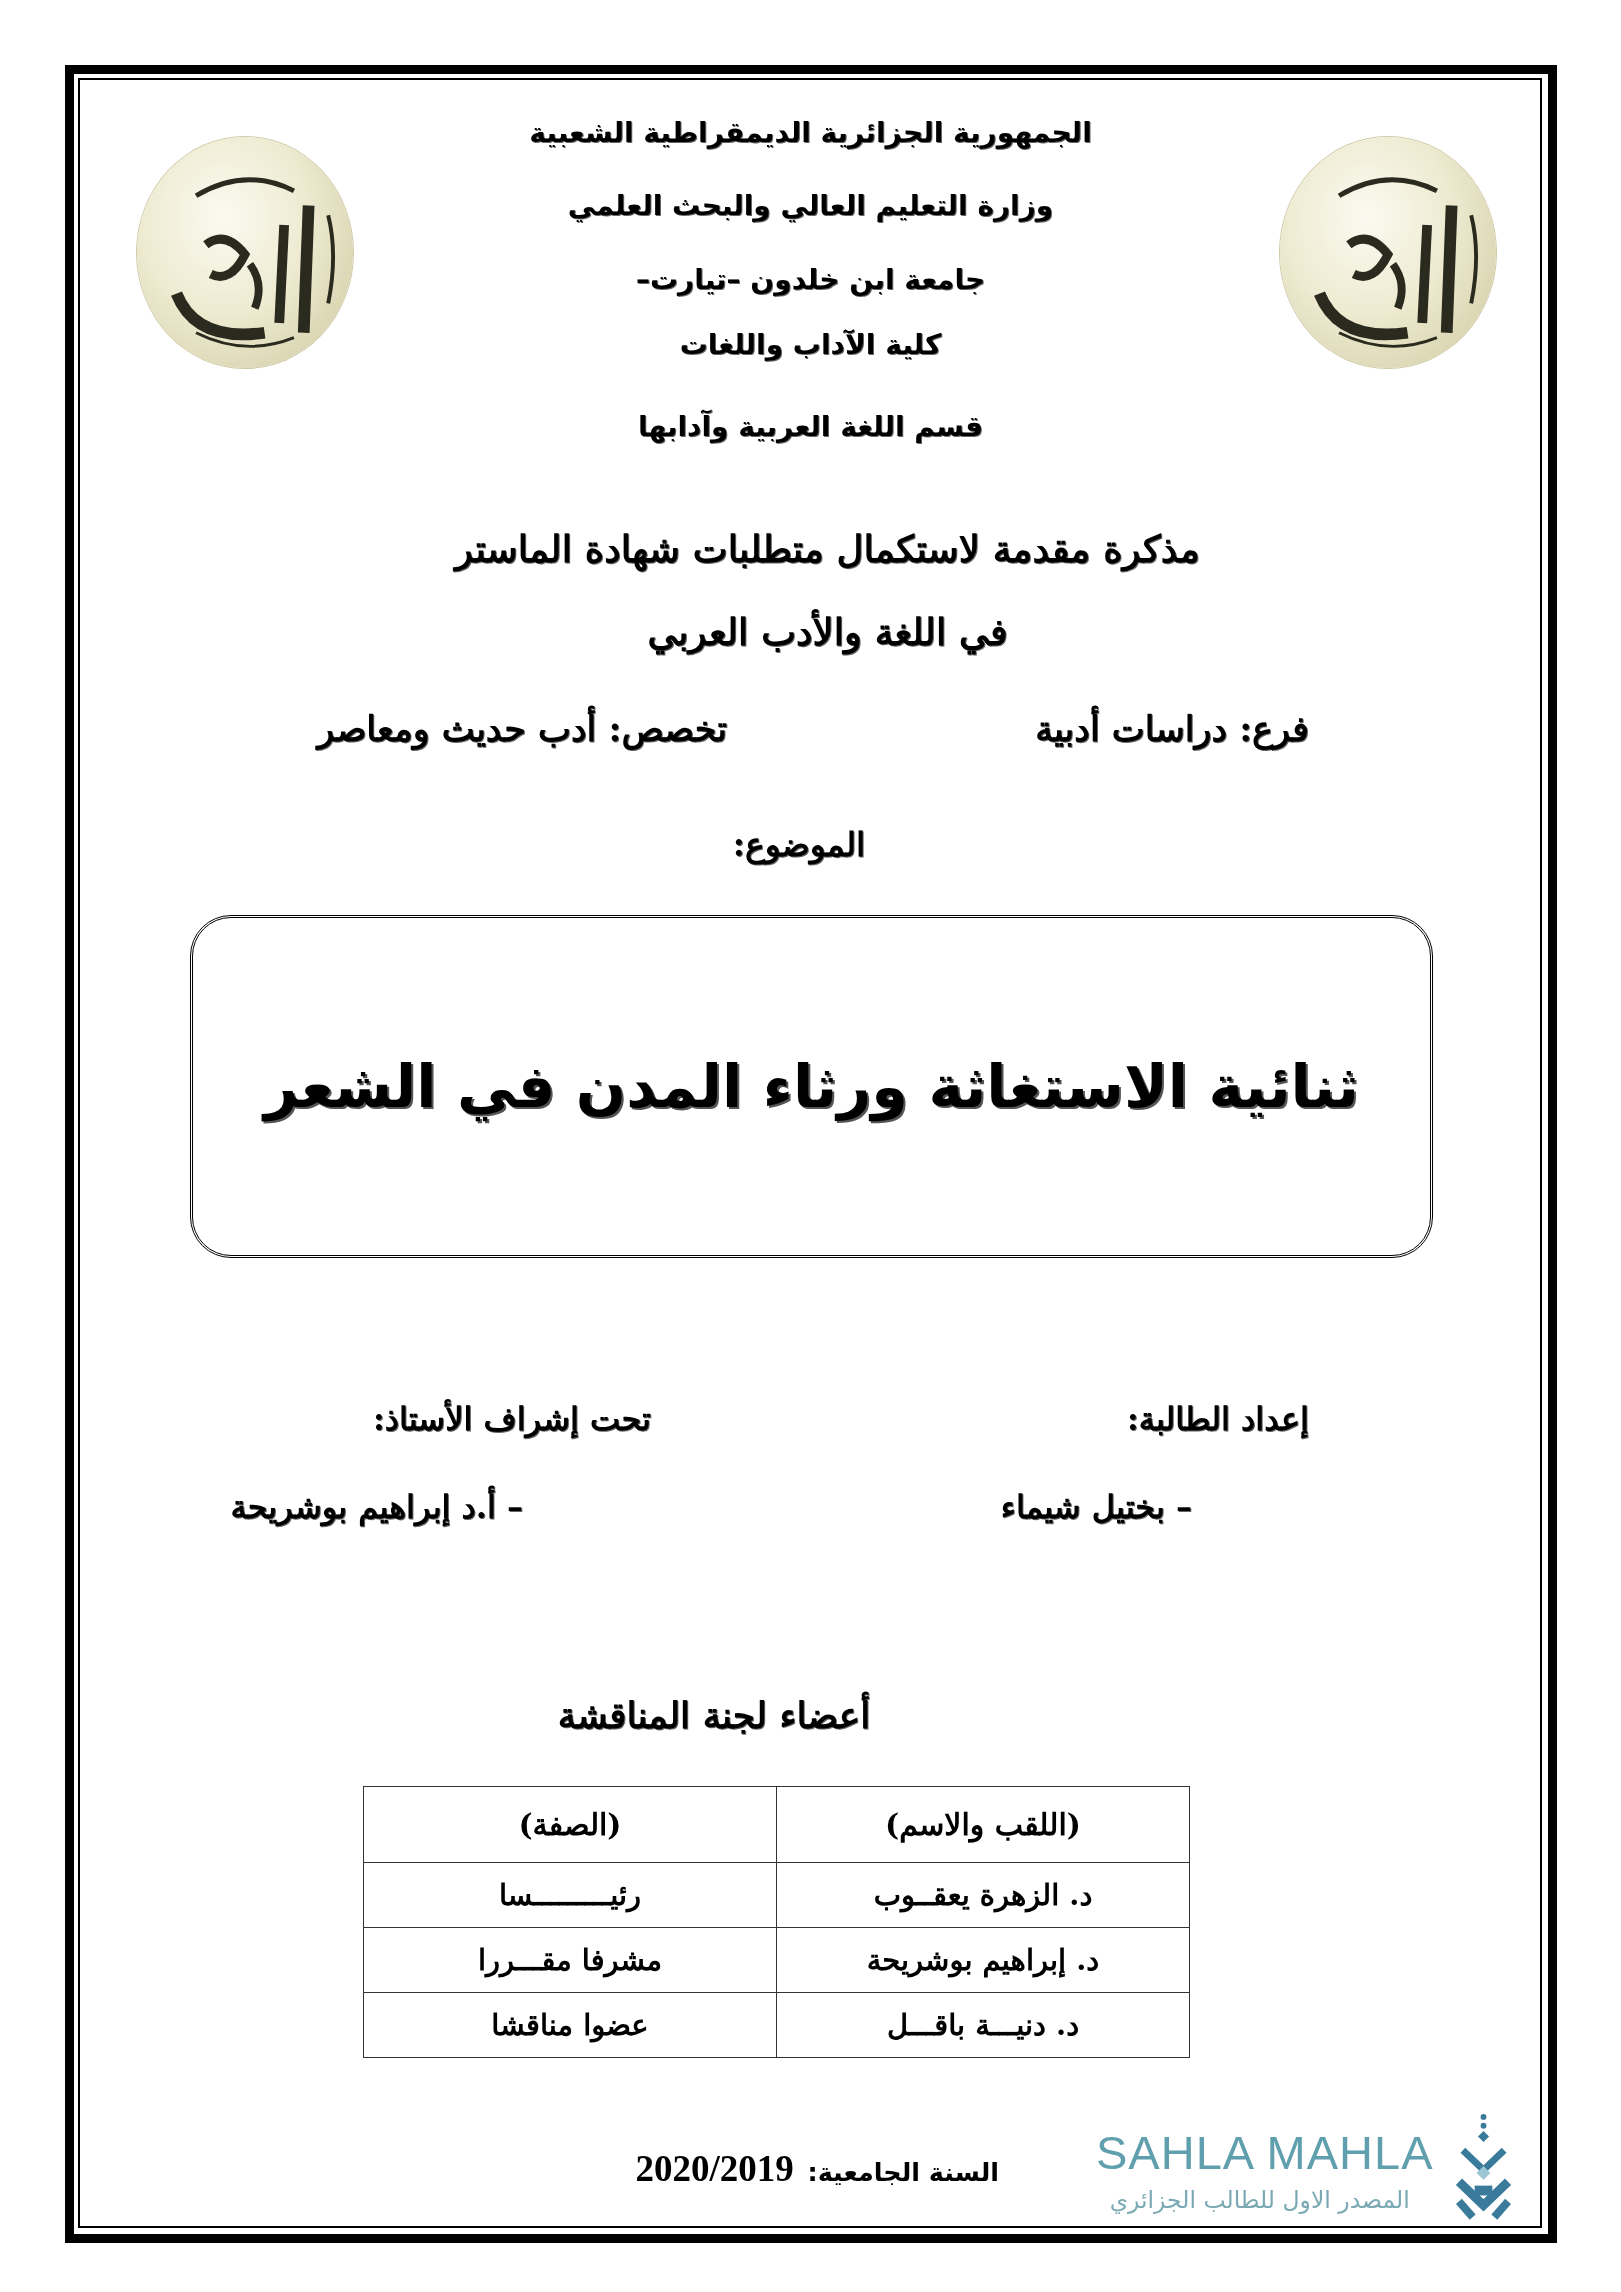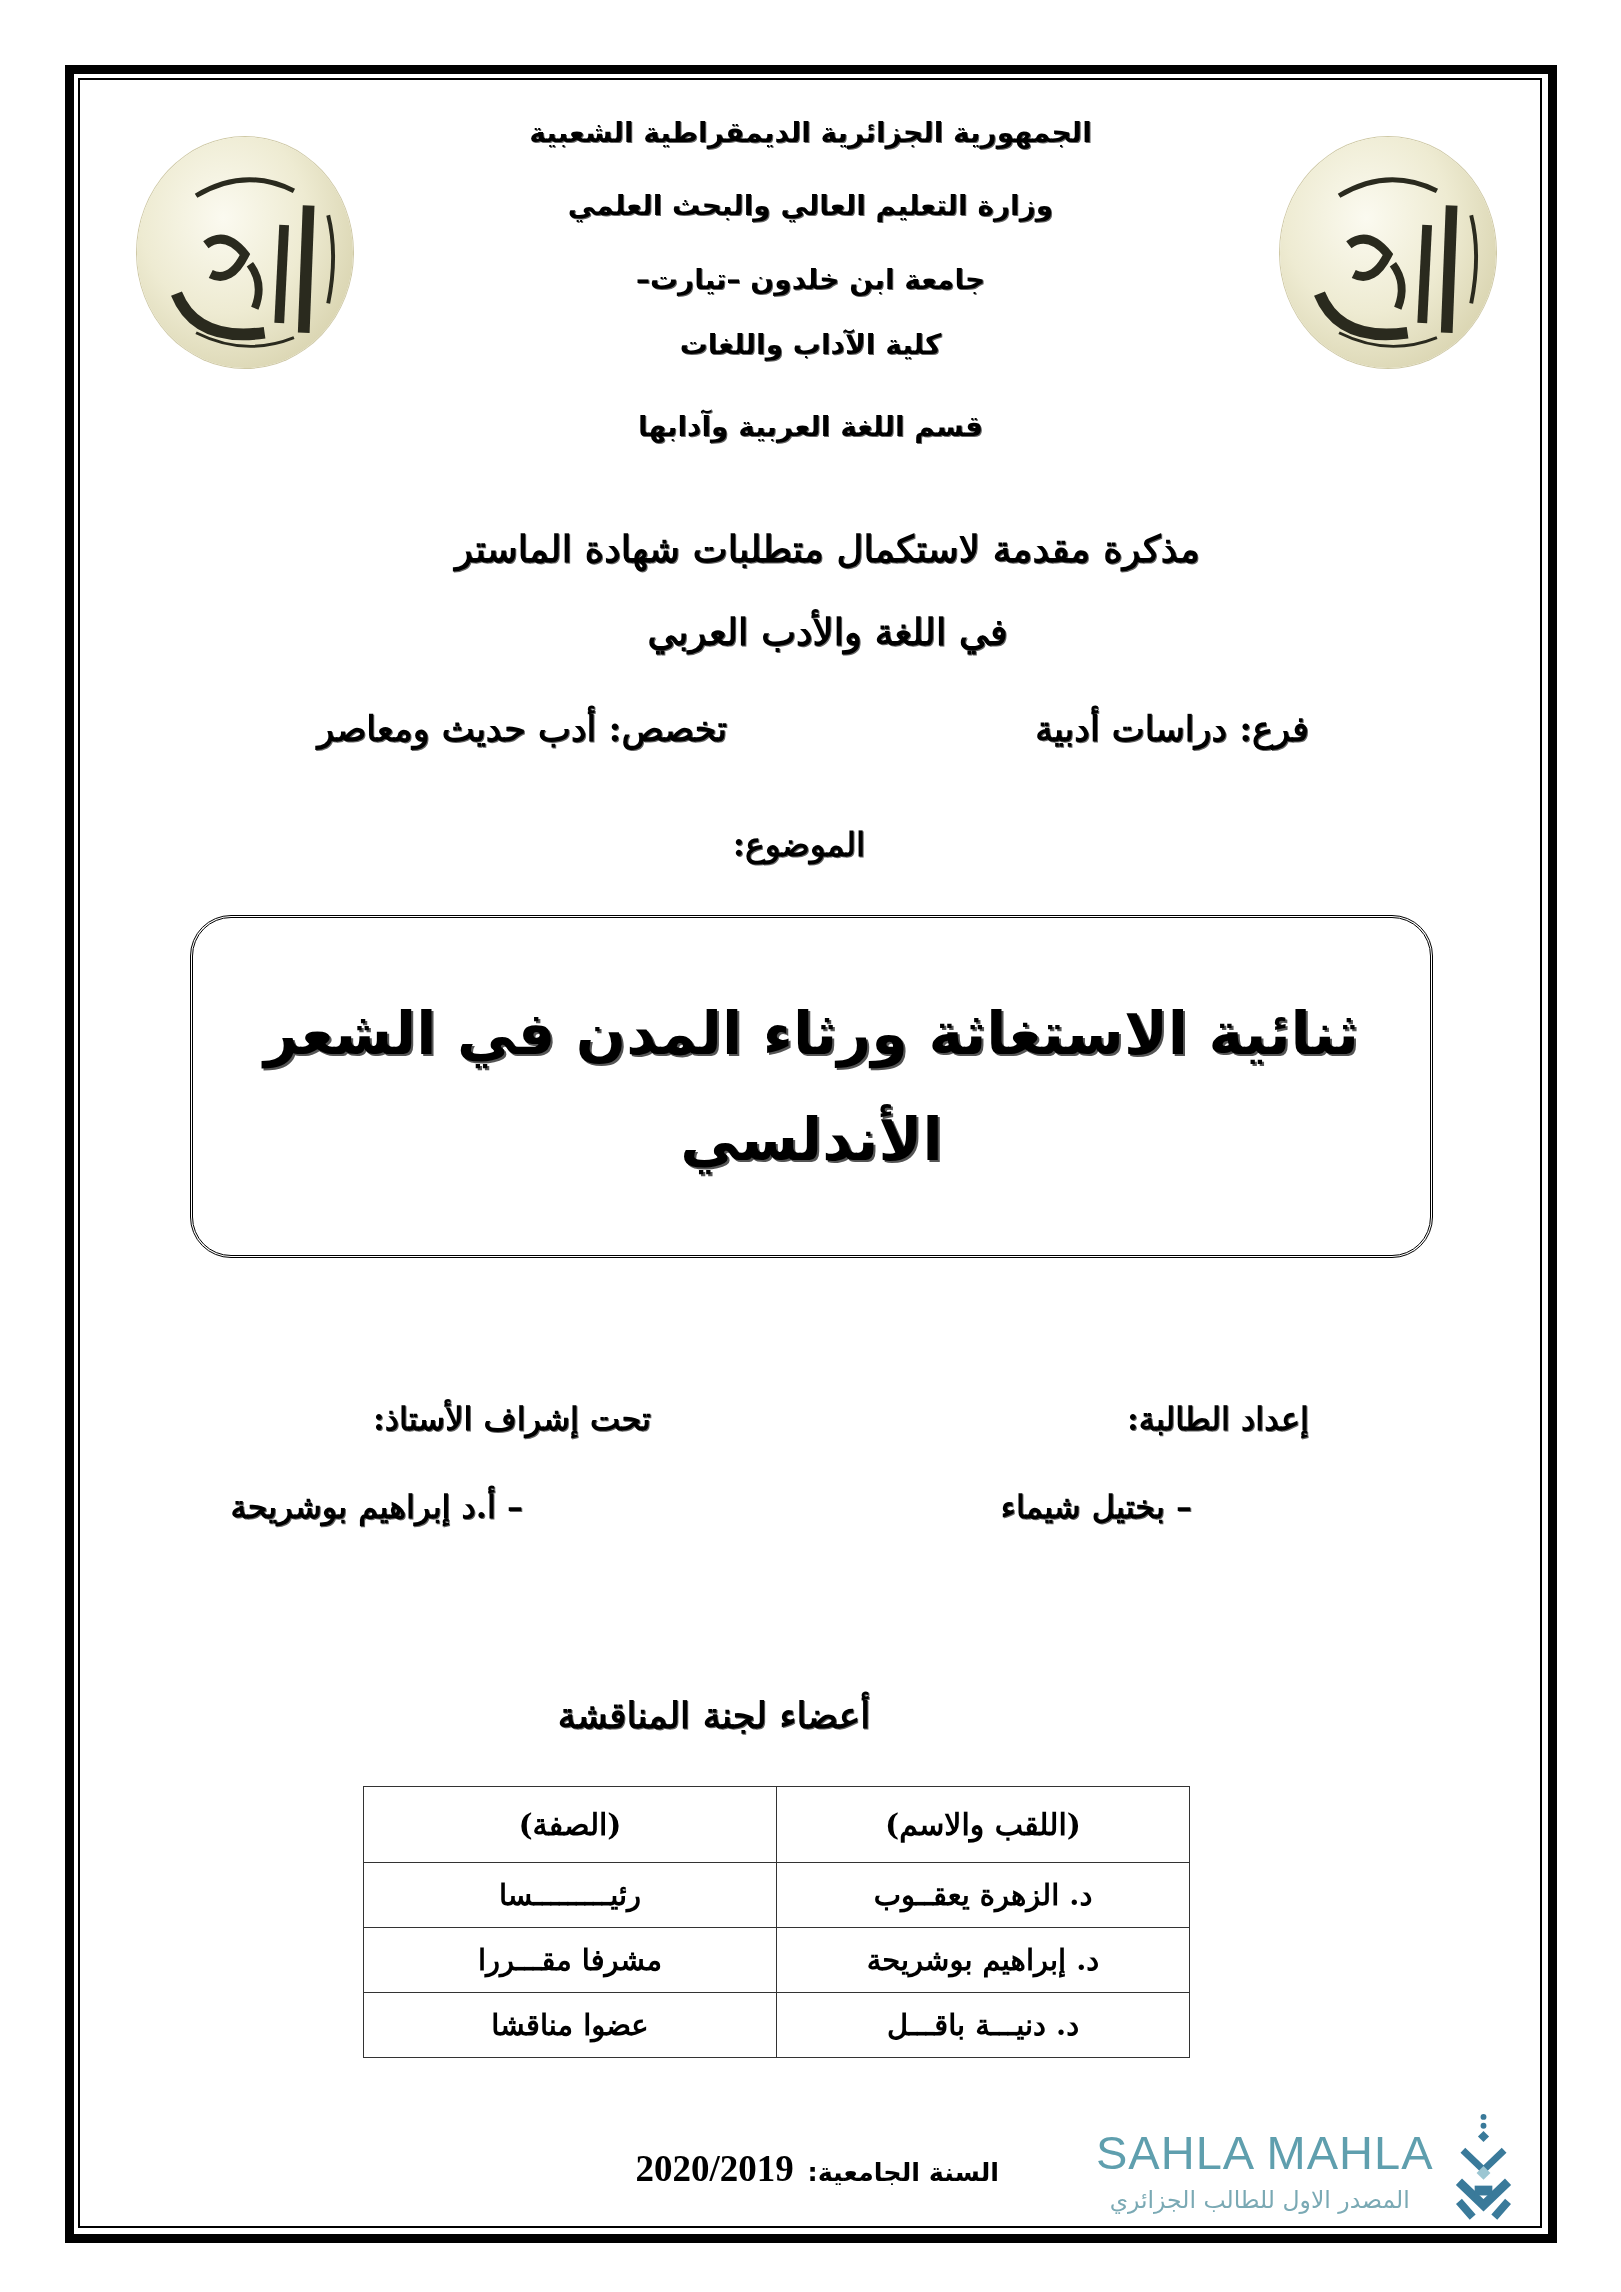--- a/index.html
+++ b/index.html
@@ -86,21 +86,20 @@
 <div class="line big" style="top:527px">مذكرة مقدمة لاستكمال متطلبات شهادة الماستر</div>
 <div class="line big" style="top:610px">في اللغة والأدب العربي</div>
 
 <div class="branch-row branch">فرع: دراسات أدبية</div>
 <div class="branch-row spec">تخصص: أدب حديث ومعاصر</div>
 
 <div class="line big" style="top:825px; font-size:33px; padding-right:57px;">الموضوع:</div>
 
 <div class="title-box">
   <div class="title-line">ثنائية الاستغاثة ورثاء المدن في الشعر</div>
-  <div class="title-line">الأندلسي</div>
 </div>
 
 <div class="label-row" style="top:1400px; right:312px;">إعداد الطالبة:</div>
 <div class="label-row" style="top:1400px; right:970px;">تحت إشراف الأستاذ:</div>
 <div class="label-row" style="top:1488px; right:429px;">– بختيل شيماء</div>
 <div class="label-row" style="top:1488px; right:1098px;">– أ.د إبراهيم بوشريحة</div>
 
 <div class="committee-heading">أعضاء لجنة المناقشة</div>
 
 <table class="committee">

